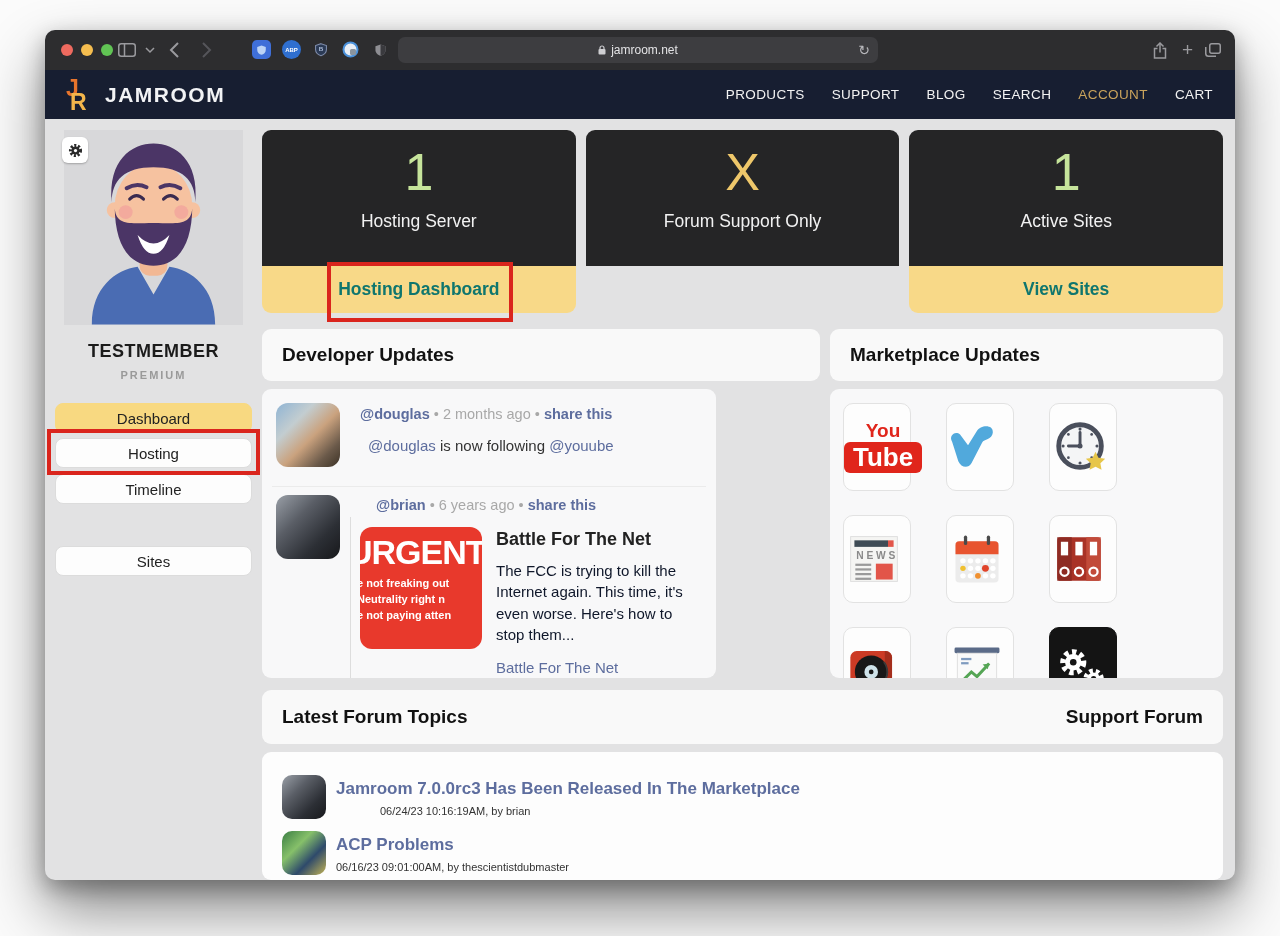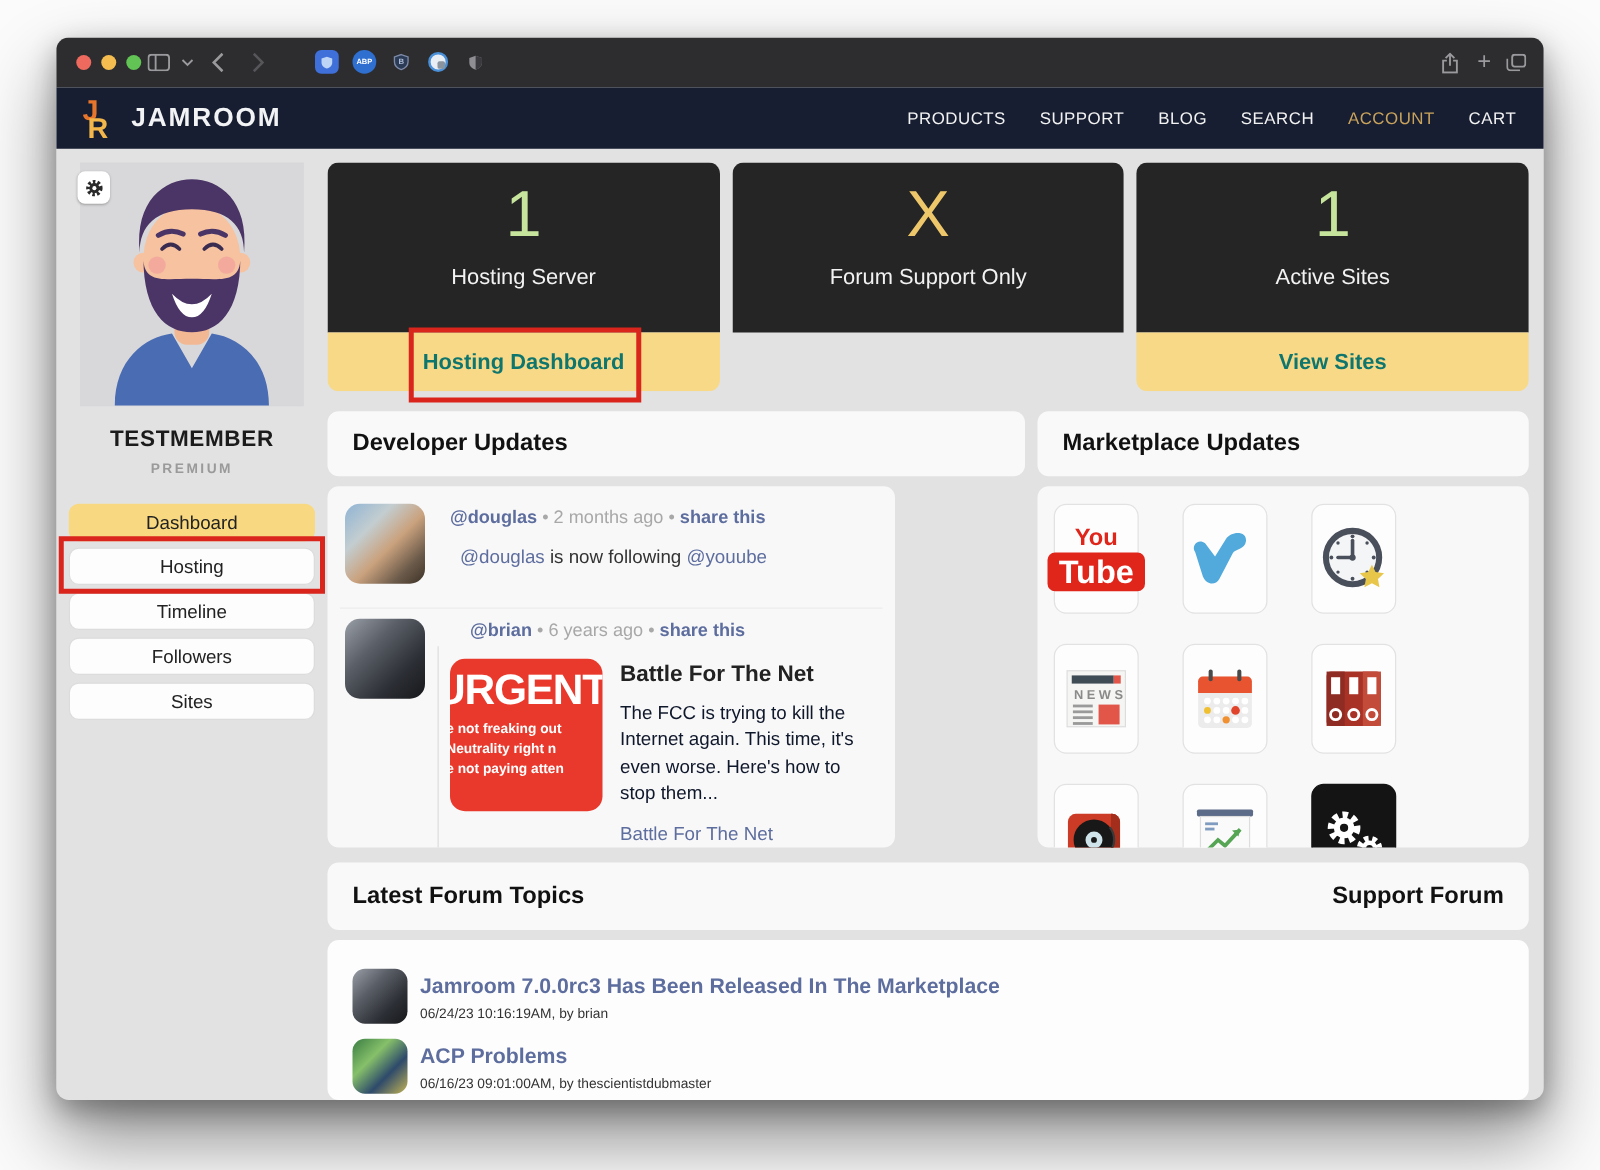--- a/index.html
+++ b/index.html
@@ -74,21 +74,21 @@
   .embed-img .big { font-size:34px; letter-spacing:-1px; margin:6px 0 4px -12px; white-space:nowrap; }
   .embed-img .ln { font-size:11px; line-height:1.45; white-space:nowrap; margin-left:-3px; }
   .embed-title { font-size:18px; font-weight:700; color:#222; margin-top:2px; }
   .embed-text { font-size:15px; color:#0f172a; line-height:1.42; margin-top:10px; }
   .embed-link { font-size:15px; color:#5d6d9e; margin-top:14px; cursor:pointer; }
 
   
   .tile-grid { position:absolute; left:13px; top:14px; display:grid;
     grid-template-columns:repeat(3,88px); gap:24px 15px; }
   .tile { width:68px; height:88px; background:#fdfdfd; border:1px solid #e2e2e2; border-radius:10px;
-    display:flex; align-items:center; justify-content:center; cursor:pointer; }
+    display:flex; align-items:center; cursor:pointer; }
   .tile.dark { background:#141414; border-color:#141414; }
   .yt { display:flex; flex-direction:column; align-items:center; }
   .yt .yt-top { color:#e0251b; font-size:19px; font-weight:bold; line-height:1; }
   .yt .yt-bot { background:#e0251b; color:#ffffff; font-size:26px; font-weight:bold; border-radius:6px;
     padding:2px 9px 3px; margin-top:2px; line-height:1; }
 
   
   .forum-link { margin-left:auto; cursor:pointer; }
   .topic-avatar { position:absolute; left:20px; width:44px; height:44px; border-radius:10px; }
   .topic-title { position:absolute; left:74px; font-size:17px; font-weight:700; color:#5d6d9e; cursor:pointer; }
@@ -150,20 +150,30 @@
       <svg width="17" height="17" viewBox="0 0 17 17">
           <circle cx="8.5" cy="8.5" r="7" fill="#e9eef5" stroke="#4a90d9" stroke-width="2"></circle>
           <rect x="8" y="8" width="6" height="6" rx="1.5" fill="#8a949e"></rect>
         </svg>
     </div>
     <div class="tb-ic ext" style="left:326px; top:10px; height:19px;">
       <svg width="13" height="14" viewBox="0 0 18 19">
           <path d="M9 2l7 2.4v5c0 4.4-3.4 6.8-7 8-3.6-1.2-7-3.6-7-8v-5z" fill="#8e8e93"></path>
           <path d="M9 2l7 2.4v5c0 4.4-3.4 6.8-7 8z" fill="#3a3a3e"></path>
         </svg>
+    </div>
+    <div class="urlbar">
+      <span style="display:flex;">
+        <svg width="8" height="10" viewBox="0 0 8 10">
+            <rect x="0.5" y="4" width="7" height="5.5" rx="1" fill="#cfcfd2"></rect>
+            <path d="M2 4.2V3a2 2 0 014 0v1.2" stroke="#cfcfd2" stroke-width="1.2" fill="none"></path>
+          </svg>
+      </span>
+      <span>jamroom.net</span>
+      <span class="reload">↻</span>
     </div>
     <div class="tb-ic" style="right:68px;">
       <svg width="14" height="17" viewBox="0 0 14 17">
           <path d="M7 1.5v9" stroke="#9a9a9e" stroke-width="1.5" fill="none"></path>
           <path d="M3.5 4.5L7 1l3.5 3.5" stroke="#9a9a9e" stroke-width="1.5" fill="none"></path>
           <path d="M4.5 6.5H1.5v9.5h11V6.5h-3" stroke="#9a9a9e" stroke-width="1.5" fill="none"></path>
         </svg>
     </div>
     <div class="tb-ic" style="right:42px; font-size:19px;">+</div>
     <div class="tb-ic" style="right:14px;">
@@ -219,21 +229,20 @@
         <circle cx="12" cy="12" r="2.6" fill="#ffffff"></circle>
       </svg>
     </span>
   </div>
   <div class="username">TESTMEMBER</div>
   <div class="tier">PREMIUM</div>
 
   <div class="menu-btn active" style="top:373px;">Dashboard</div>
   <div class="menu-btn" style="top:408px;">Hosting</div>
   <div class="menu-btn" style="top:444px;">Timeline</div>
-  <div class="menu-btn" style="top:480px;">Followers</div>
   <div class="menu-btn" style="top:516px;">Sites</div>
 
   <div class="stats">
     <div class="stat-card">
       <div class="stat-top">
         <div class="stat-value green">1</div>
         <div class="stat-label">Hosting Server</div>
       </div>
       <div class="stat-action">Hosting Dashboard</div>
     </div>
@@ -449,21 +458,21 @@
     </div>
   </div>
 
   <div class="panel-hd" style="left:217px; top:660px; width:961px; height:54px;">
     <span>Latest Forum Topics</span>
     <span class="forum-link">Support Forum</span>
   </div>
   <div class="panel" style="left:217px; top:722px; width:961px; height:128px; background:#fdfdfd;">
     <div class="topic-avatar ph-brian" style="top:23px;"></div>
     <div class="topic-title" style="top:27px;">Jamroom 7.0.0rc3 Has Been Released In The Marketplace</div>
-    <div class="topic-meta" style="top:53px;">06/24/23 10:16:19AM, by brian</div>
+    <div class="topic-meta" style="top:53px;margin-left:44px;">06/24/23 10:16:19AM, by brian</div>
     <div class="topic-avatar ph-dub" style="top:79px;"></div>
     <div class="topic-title" style="top:83px;">ACP Problems</div>
     <div class="topic-meta" style="top:109px;">06/16/23 09:01:00AM, by thescientistdubmaster</div>
   </div>
 
   <div class="annot" style="left:282px; top:232px; width:186px; height:60px;"></div>
   <div class="annot" style="left:2px; top:399px; width:213px; height:46px;"></div>
 
 </div>
 

